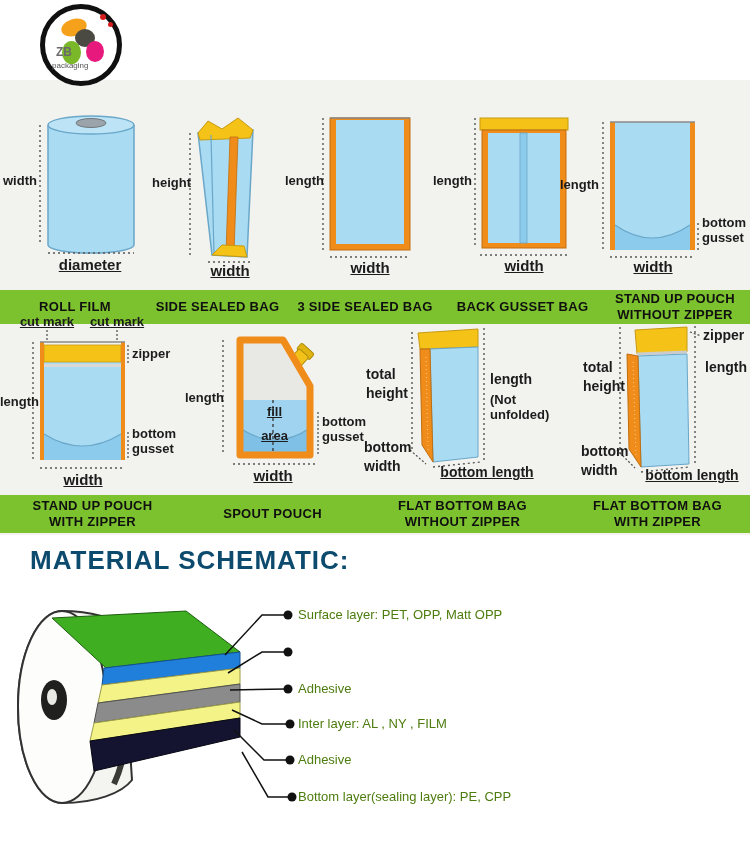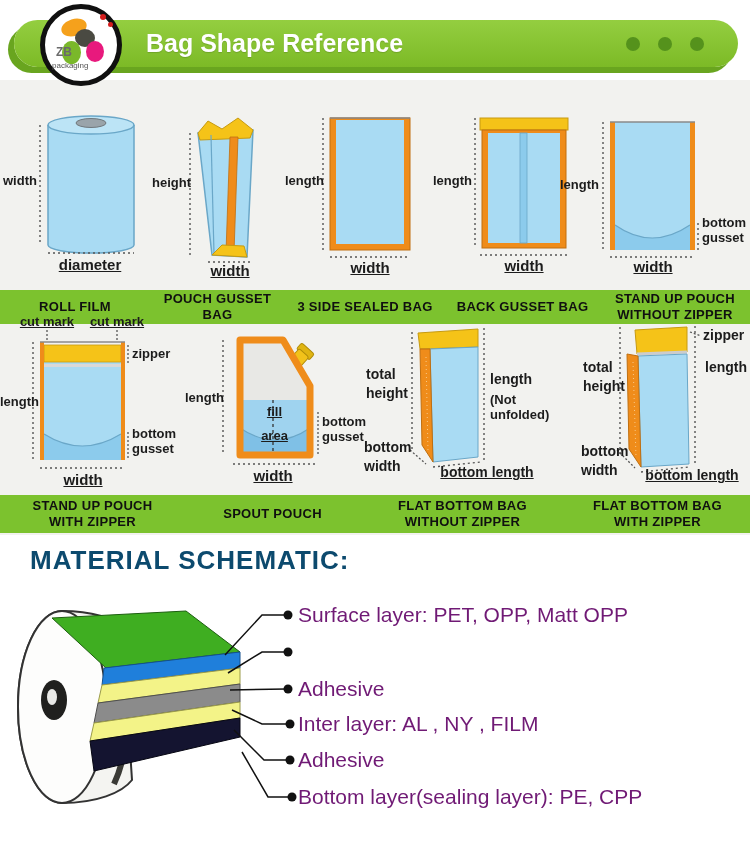--- a/index.html
+++ b/index.html
@@ -24,34 +24,28 @@
   .dim{position:absolute;font-weight:700;font-size:13px;line-height:15px;color:#1c1c1c;}
   .dimlg{font-size:15px;}
   .ctr{text-align:center;text-decoration:underline;}
   .rt{text-align:right;}
   
   .band{position:absolute;left:0;width:750px;background:#7cc22e;display:flex;align-items:center;}
   .band .cell{text-align:center;font-weight:700;font-size:13px;line-height:16px;color:#101010;letter-spacing:.3px;}
   
   #material-heading{position:absolute;left:30px;top:545px;font-size:26px;font-weight:700;
       color:#0c4a6e;letter-spacing:1px;}
-  .mlabel{position:absolute;left:298px;width:445px;font-size:21px;line-height:22px;color:#701a75;}
+  .mlabel{position:absolute;left:298px;width:445px;font-size:13px;line-height:22px;color:#4d7c0f;}
 </style>
 </head>
 <body>
 
 <div id="page">
   <div id="stage-bg"></div>
 
-  <div id="header-bar">
-    <div id="header-title">Bag Shape Reference</div>
-    <div class="hdot" style="left:612px"></div>
-    <div class="hdot" style="left:644px"></div>
-    <div class="hdot" style="left:676px"></div>
-  </div>
   <div id="logo">
     <div class="blob" style="left:16px;top:10px;width:26px;height:17px;background:#f5a11c;transform:rotate(-18deg)"></div>
     <div class="blob" style="left:30px;top:20px;width:20px;height:18px;background:#4a4a42"></div>
     <div class="blob" style="left:17px;top:32px;width:19px;height:23px;background:#7ab82a"></div>
     <div class="blob" style="left:41px;top:32px;width:18px;height:21px;background:#e8197d"></div>
     <div class="blob" style="left:55px;top:5px;width:6px;height:6px;background:#d41d1d"></div>
     <div class="blob" style="left:63px;top:13px;width:5px;height:5px;background:#d41d1d"></div>
     <div id="logo-zb">ZB</div>
     <div id="logo-pack">packaging</div>
   </div>
@@ -123,21 +117,21 @@
     <div class="dim" style="left:147px;top:130px;width:50px">bottom gusset</div>
     <div class="dim dimlg ctr" style="left:63px;top:174px;width:70px">width</div>
   </div>
 
   <div class="band" style="top:290px;height:34px">
     <div class="cell" style="width:150px">
       <div>ROLL FILM</div>
         <div></div>
     </div>
     <div class="cell" style="width:135px">
-      <div>POUCH GUSSET BAG</div>
+      <div>SIDE SEALED BAG</div>
         <div></div>
     </div>
     <div class="cell" style="width:160px">
       <div>3 SIDE SEALED BAG</div>
         <div></div>
     </div>
     <div class="cell" style="width:155px">
       <div>BACK GUSSET BAG</div>
         <div></div>
     </div>

